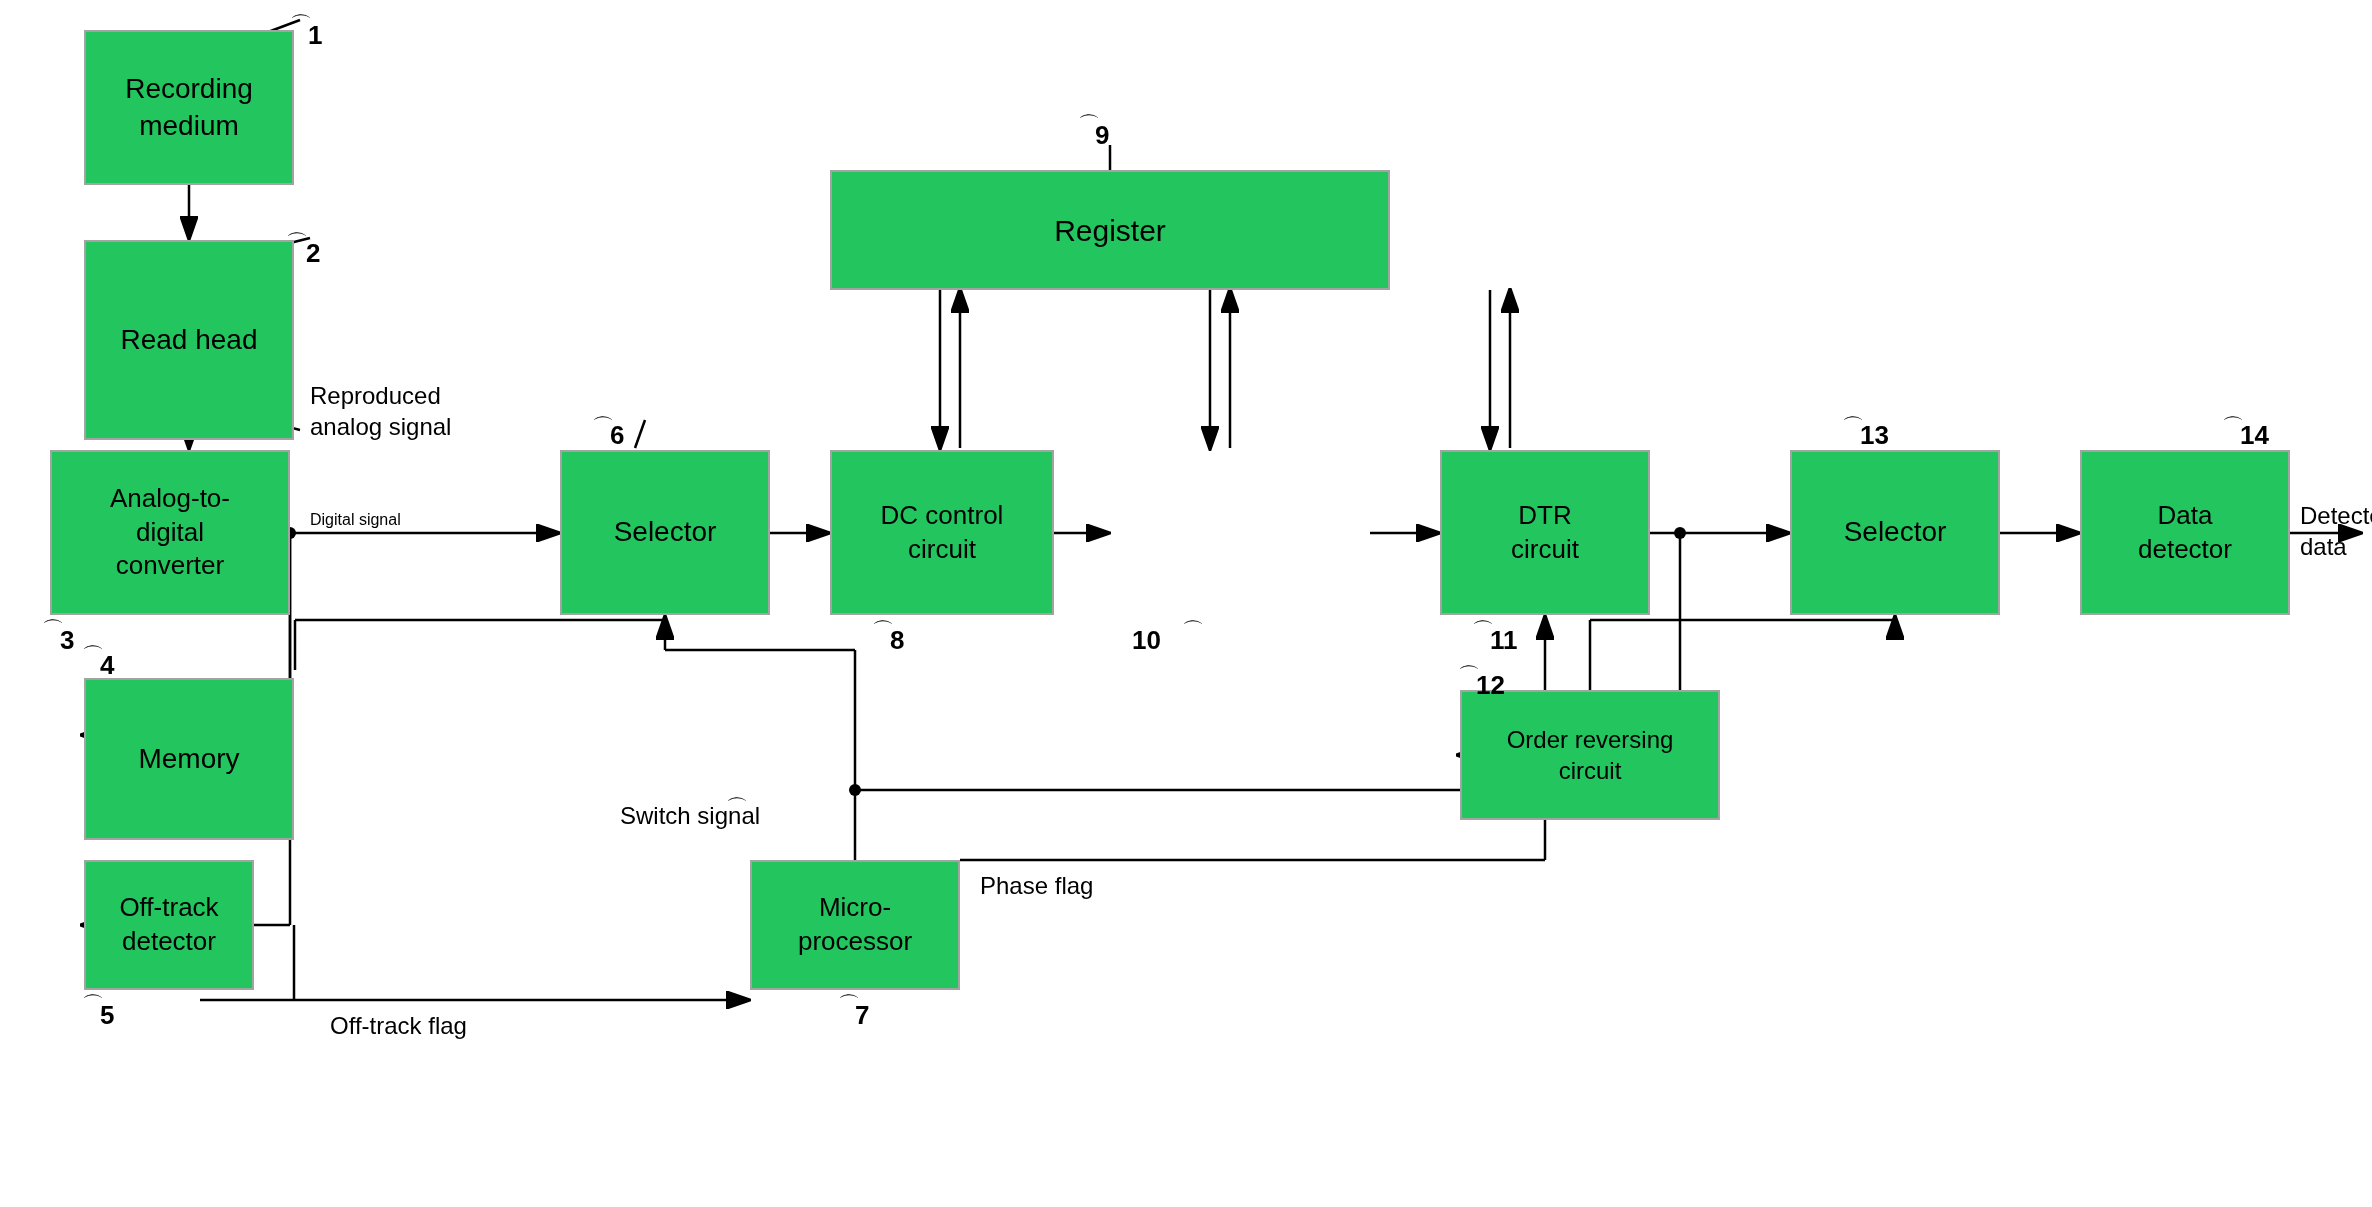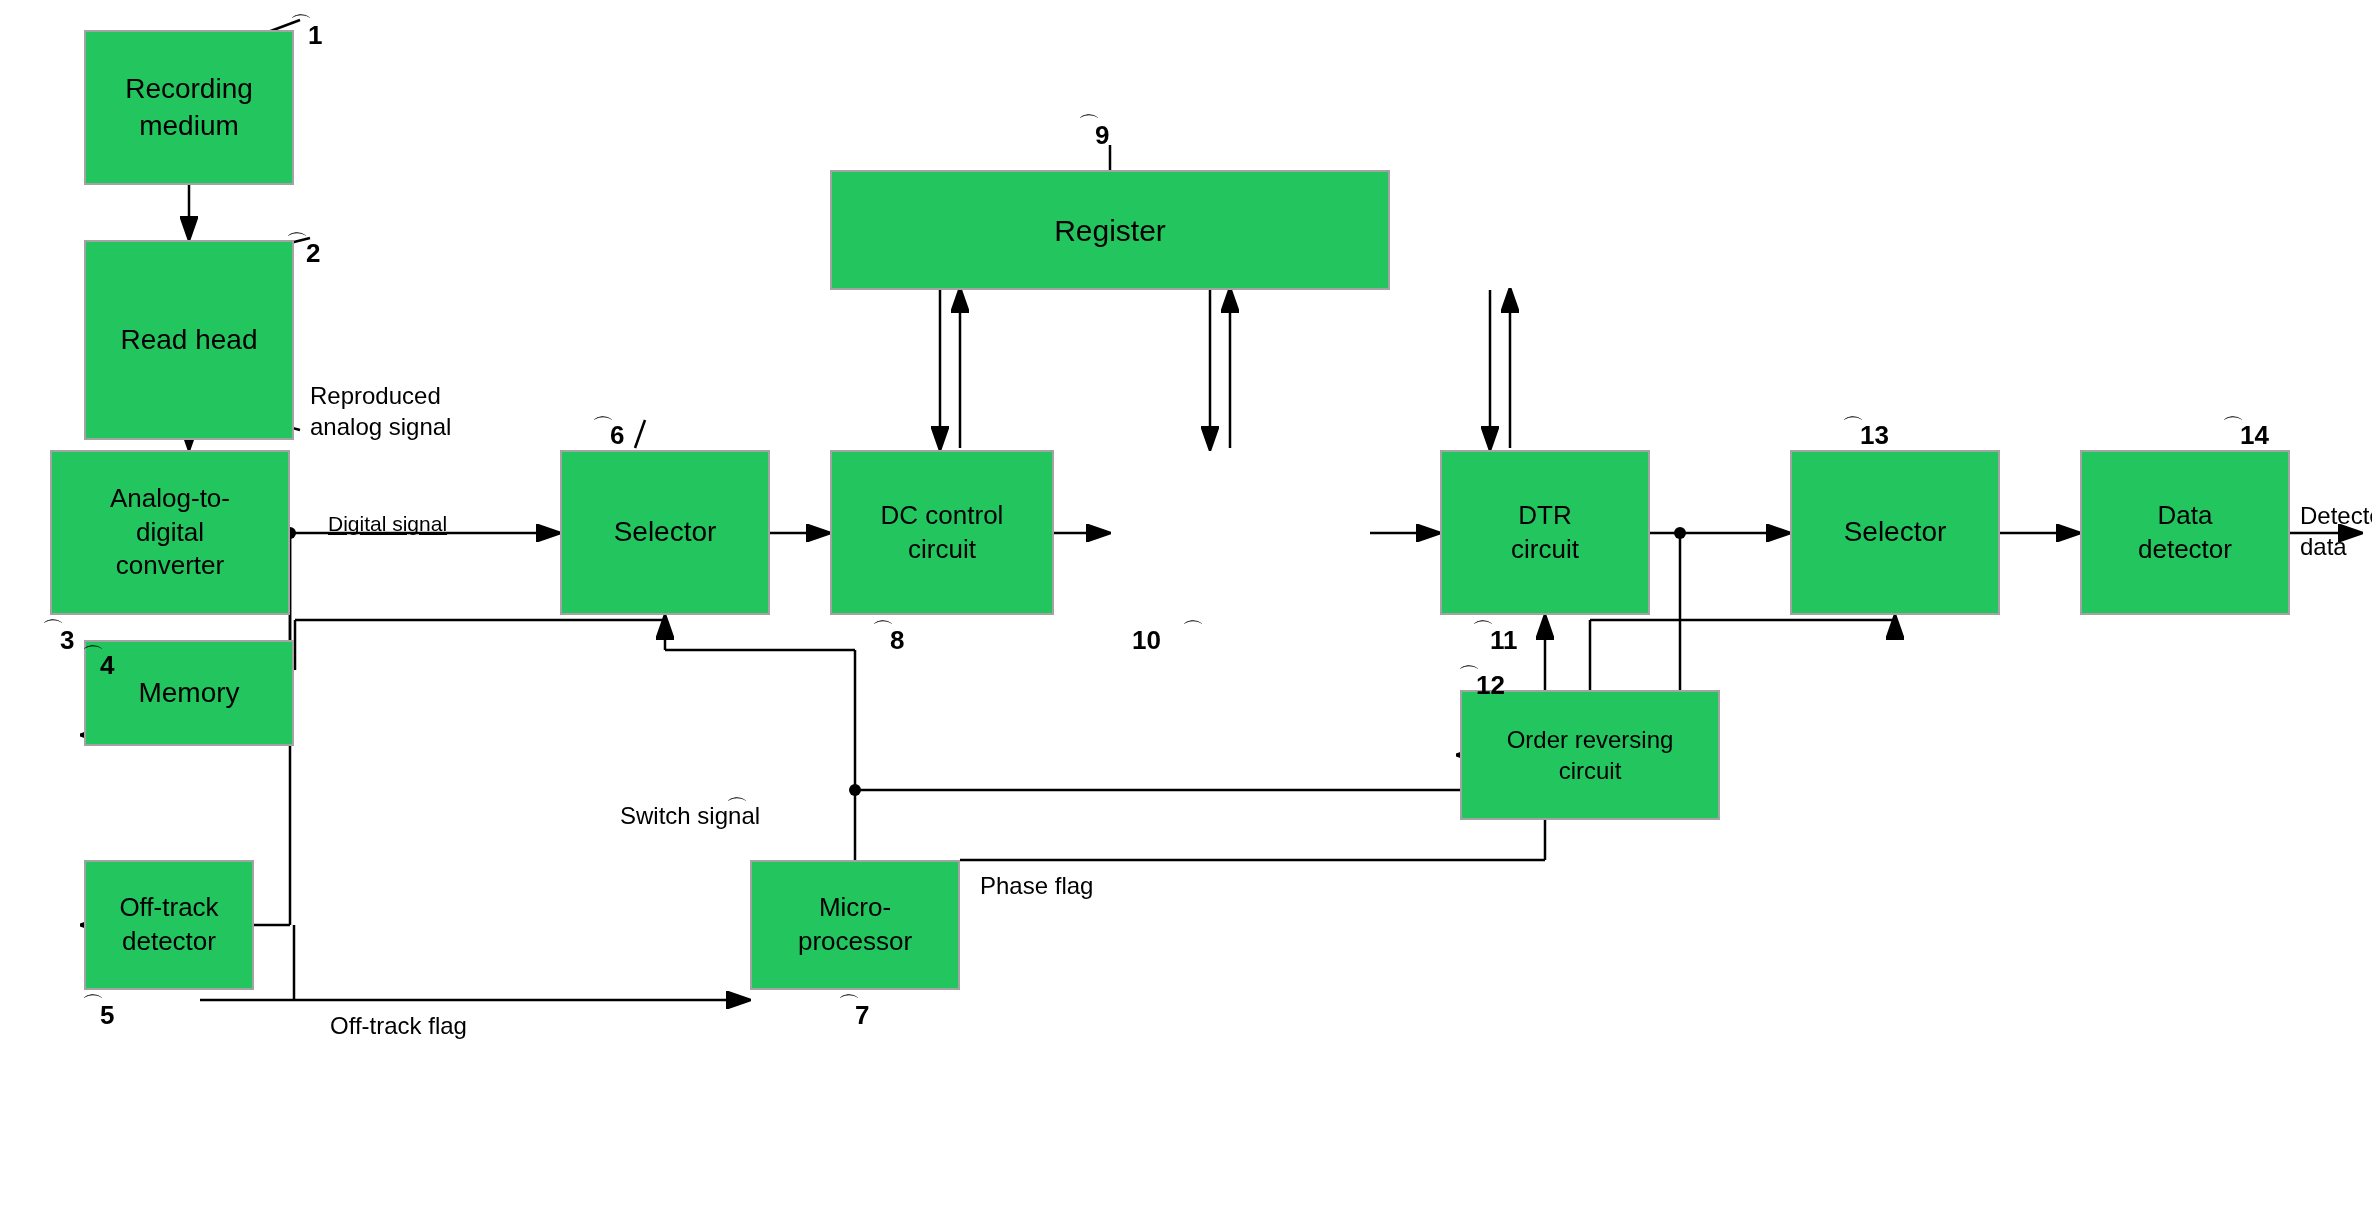--- a/index.html
+++ b/index.html
@@ -163,21 +163,21 @@
   </div>
   <div class="number" style="left:306px; top:238px;">2</div>
   <div style="position:absolute; left:286px; top:228px; font-size:22px;">⌒</div>
 
   <div class="block" style="left:50px; top:450px; width:240px; height:165px; font-size:26px;">
     <span>Analog-to-<br>digital<br>converter</span>
   </div>
   <div class="number" style="left:60px; top:625px;">3</div>
   <div style="position:absolute; left:42px; top:615px; font-size:22px;">⌒</div>
 
-  <div class="block" style="left:84px; top:640px; width:210px; height:106px; font-size:28px;">
+  <div class="block" style="left:84px; top:678px; width:210px; height:162px; font-size:28px;">
     <span>Memory</span>
   </div>
   <div class="number" style="left:100px; top:650px;">4</div>
   <div style="position:absolute; left:82px; top:641px; font-size:22px;">⌒</div>
 
   <div class="block" style="left:84px; top:860px; width:170px; height:130px; font-size:26px;">
     <span>Off-track<br>detector</span>
   </div>
   <div class="number" style="left:100px; top:1000px;">5</div>
   <div style="position:absolute; left:82px; top:990px; font-size:22px;">⌒</div>
@@ -228,21 +228,21 @@
   <div style="position:absolute; left:1842px; top:412px; font-size:22px;">⌒</div>
 
   <div class="block" style="left:2080px; top:450px; width:210px; height:165px; font-size:26px;">
     <span>Data<br>detector</span>
   </div>
   <div class="number" style="left:2240px; top:420px;">14</div>
   <div style="position:absolute; left:2222px; top:412px; font-size:22px;">⌒</div>
 
   <div class="label" style="left:310px; top:380px; font-size:24px;">Reproduced<br>analog signal</div>
 
-  <div class="label" style="left:328px; top:510px; font-size:21px;text-decoration:underline;">Digital signal</div>
+  <div class="label" style="left:310px; top:510px; font-size:16px;">Digital signal</div>
 
   <div class="label" style="left:620px; top:800px; font-size:24px;">Switch signal</div>
   <div style="position:absolute; left:726px; top:793px; font-size:22px;">⌒</div>
 
   <div class="label" style="left:330px; top:1010px; font-size:24px;">Off-track flag</div>
 
   <div class="label" style="left:980px; top:870px; font-size:24px;">Phase flag</div>
 
   <div class="label" style="left:2300px; top:500px; font-size:24px;">Detected<br>data</div>
 

